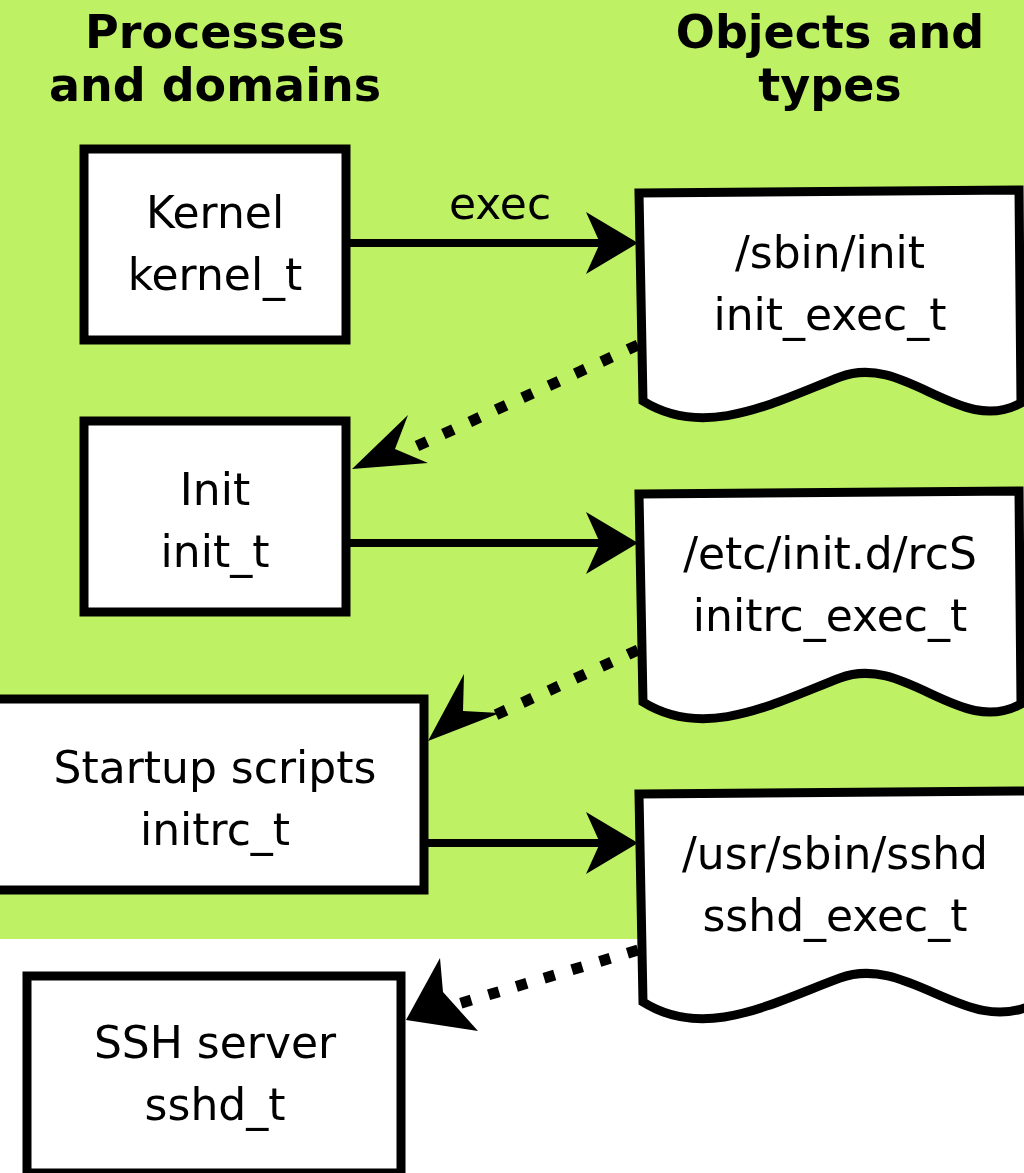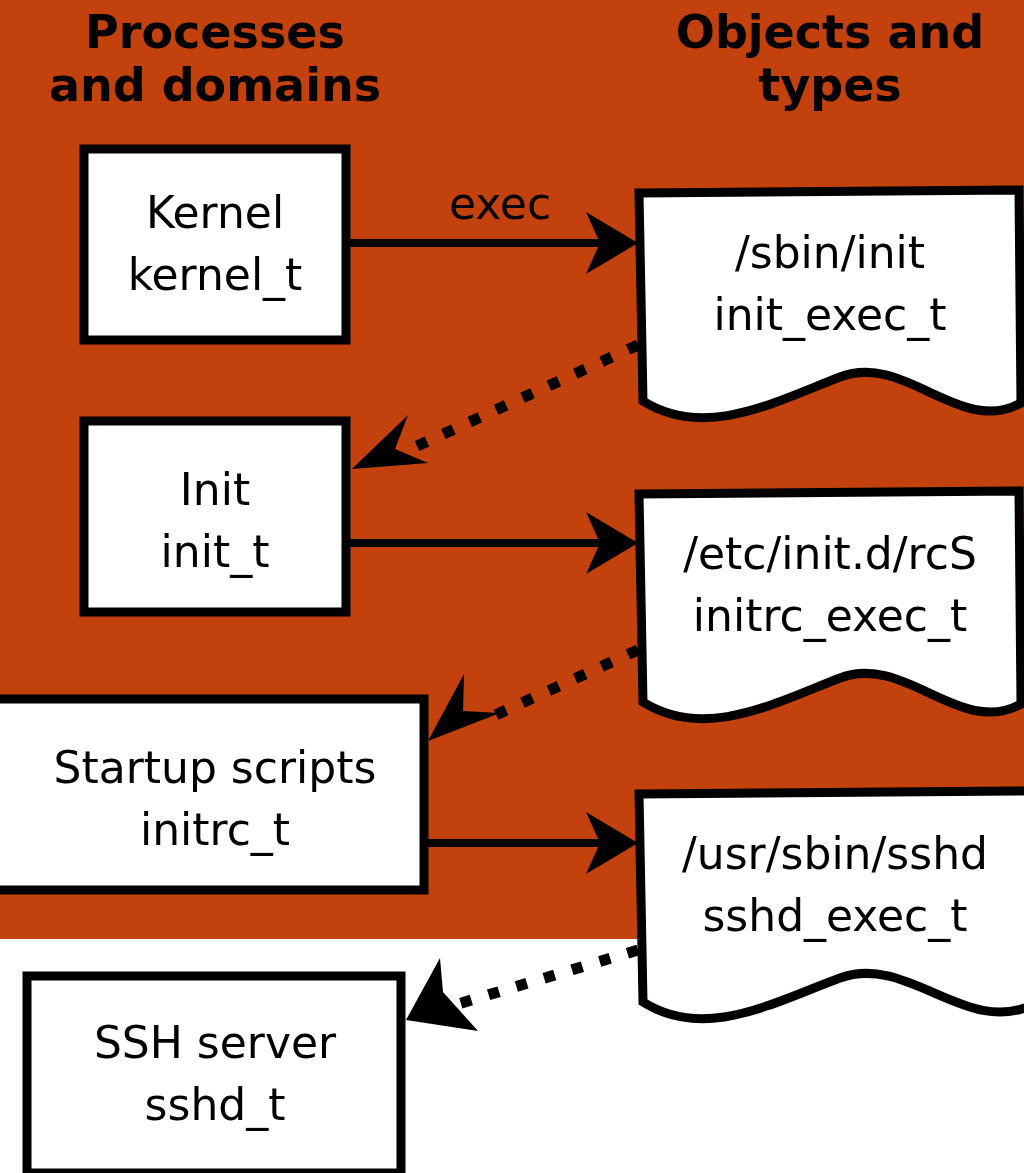--- a/index.html
+++ b/index.html
@@ -10,21 +10,21 @@
   body {
     font-family: "DejaVu Sans", "Liberation Sans", sans-serif;
     width: 1024px;
     height: 1173px;
     overflow: hidden;
   }
   #diagram-root {
     position: relative;
     width: 1024px;
     height: 939px;
-    background: #c2410c;
+    background: #bef264;
   }
   svg.diagram-canvas {
     position: absolute;
     top: 0;
     left: 0;
     width: 1024px;
     height: 1173px;
     display: block;
   }
   .col-heading {

